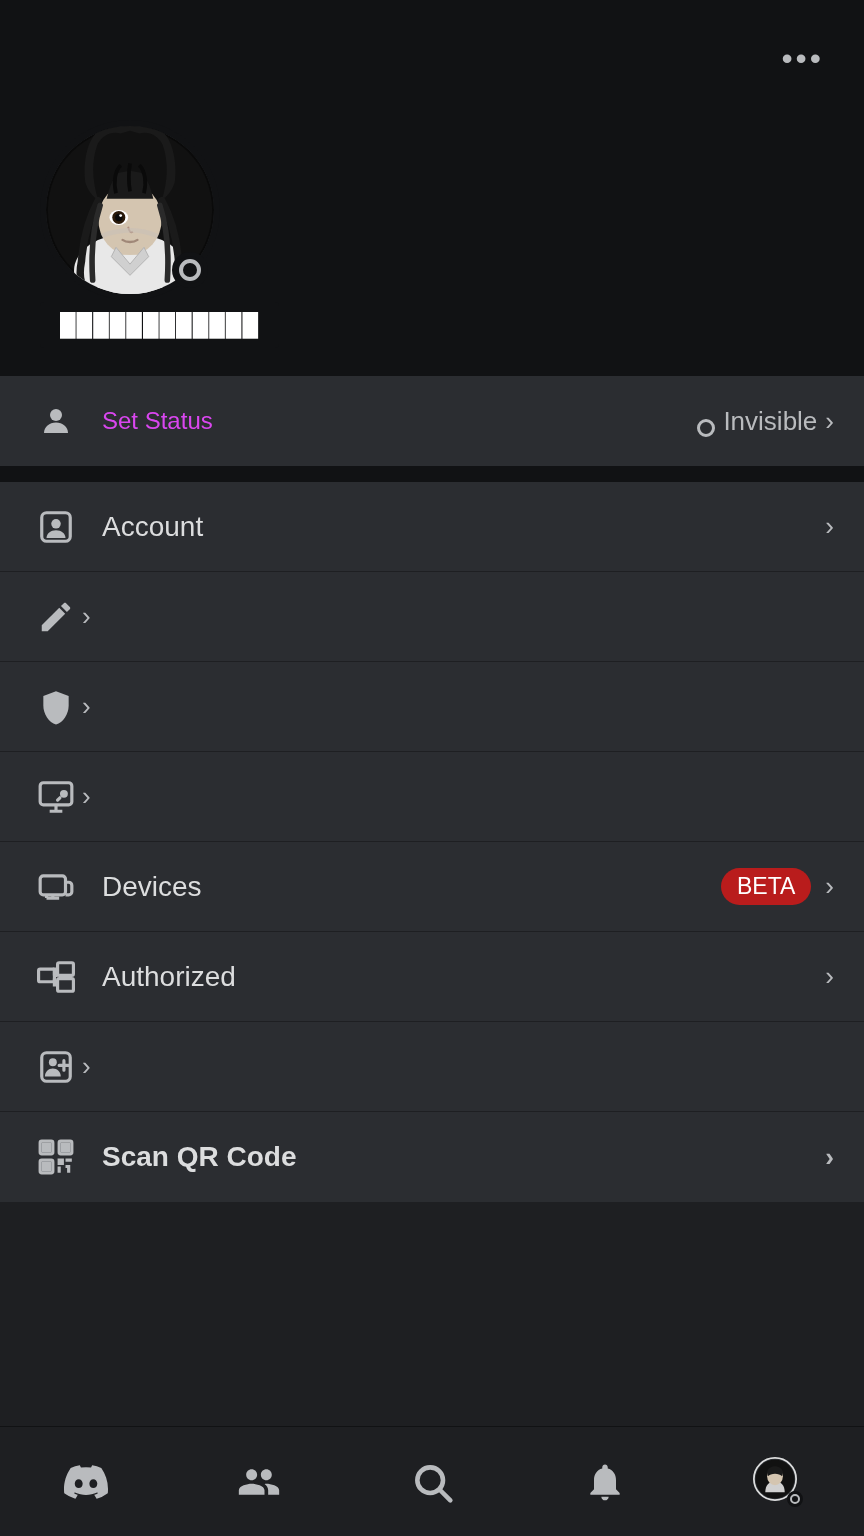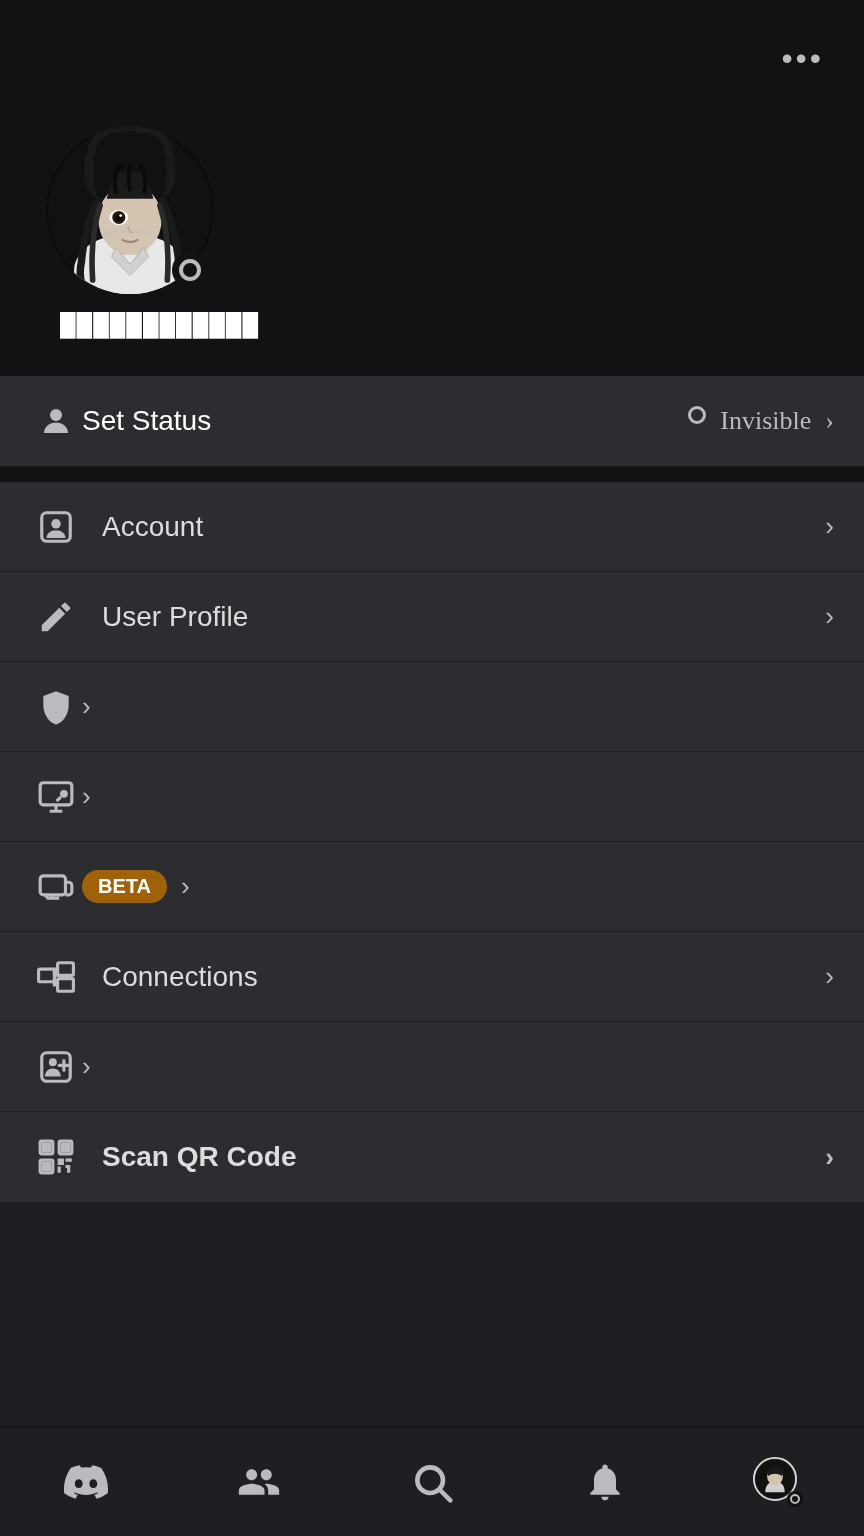--- a/index.html
+++ b/index.html
@@ -112,31 +112,31 @@
       height: 52px;
       display: flex;
       align-items: center;
       justify-content: center;
       color: #b9bbbe;
       flex-shrink: 0;
     }
 
     .status-row-label {
       flex: 1;
-      font-size: 28px;
-      color: #ffffff;
+      font-size: 24px;
+      color: #d946ef;
+      margin-left: 20px;
     }
 
     .status-row-right {
       display: flex;
-      align-items: flex-start;
-      gap: 14px;
+      align-items: flex-end;
+      gap: 8px;
       color: #b9bbbe;
       font-size: 26px;
-      font-family: Liberation Serif, serif;
     }
 
     .invisible-dot {
       width: 18px;
       height: 18px;
       border-radius: 50%;
       border: 3px solid #b9bbbe;
       background: transparent;
       display: inline-block;
     }
@@ -179,24 +179,24 @@
     }
 
     .menu-label {
       flex: 1;
       font-size: 28px;
       color: #dcddde;
       margin-left: 20px;
     }
 
     .menu-badge {
-      background: #a16207;
+      background: #b91c1c;
       color: #fff;
-      font-size: 20px;
-      font-weight: 700;
+      font-size: 23px;
+      font-weight: 400;
       padding: 5px 16px;
       border-radius: 20px;
       margin-right: 14px;
     }
 
     .menu-item .chevron-right {
       color: #b9bbbe;
       font-size: 26px;
     }
 
@@ -336,21 +336,20 @@
     <span class="menu-label">Account</span>
     <span class="chevron-right">›</span>
   </div>
 
   <div class="menu-item">
     <div class="menu-icon">
       <svg viewBox="0 0 24 24" width="38" height="38" fill="currentColor">
         <path d="M3 17.25V21h3.75L17.81 9.94l-3.75-3.75L3 17.25zM20.71 7.04c.39-.39.39-1.02 0-1.41l-2.34-2.34c-.39-.39-1.02-.39-1.41 0l-1.83 1.83 3.75 3.75 1.83-1.83z"></path>
       </svg>
     </div>
-    <span class="menu-label">User Profile</span>
     <span class="chevron-right">›</span>
   </div>
 
   <div class="menu-item">
     <div class="menu-icon">
       <svg viewBox="0 0 24 24" width="38" height="38" fill="currentColor">
         <path d="M12 2L4 5v6c0 5.5 3.5 10.7 8 12 4.5-1.3 8-6.5 8-12V5l-8-3z"></path>
       </svg>
     </div>
     <span class="chevron-right">›</span>
@@ -369,34 +368,35 @@
   </div>
 
   <div class="menu-item">
     <div class="menu-icon">
       <svg viewBox="0 0 24 24" width="38" height="38" fill="none" stroke="currentColor" stroke-width="2">
         <rect x="2" y="5" width="16" height="12" rx="2"></rect>
         <path d="M18 9h2a2 2 0 0 1 2 2v4a2 2 0 0 1-2 2h-2"></path>
         <path d="M6 17v2M10 17v2M6 19h8"></path>
       </svg>
     </div>
+    <span class="menu-label">Devices</span>
     <span class="menu-badge">BETA</span>
     <span class="chevron-right">›</span>
   </div>
 
   <div class="menu-item">
     <div class="menu-icon">
       <svg viewBox="0 0 24 24" width="38" height="38" fill="none" stroke="currentColor" stroke-width="2">
         <rect x="1" y="7" width="10" height="8" rx="1"></rect>
         <rect x="13" y="3" width="10" height="8" rx="1"></rect>
         <rect x="13" y="13" width="10" height="8" rx="1"></rect>
         <path d="M11 11h2M11 11v-4h2M11 13v4h2"></path>
       </svg>
     </div>
-    <span class="menu-label">Connections</span>
+    <span class="menu-label">Authorized</span>
     <span class="chevron-right">›</span>
   </div>
 
   <div class="menu-item">
     <div class="menu-icon">
       <svg viewBox="0 0 24 24" width="38" height="38" fill="currentColor">
         <rect x="3" y="3" width="18" height="18" rx="3" fill="none" stroke="currentColor" stroke-width="2"></rect>
         <circle cx="10" cy="9" r="2.5"></circle>
         <path d="M5 18c0-2.8 2.2-5 5-5s5 2.2 5 5" fill="currentColor"></path>
         <path d="M17 8v6M14 11h6" stroke="currentColor" stroke-width="2" stroke-linecap="round"></path>

